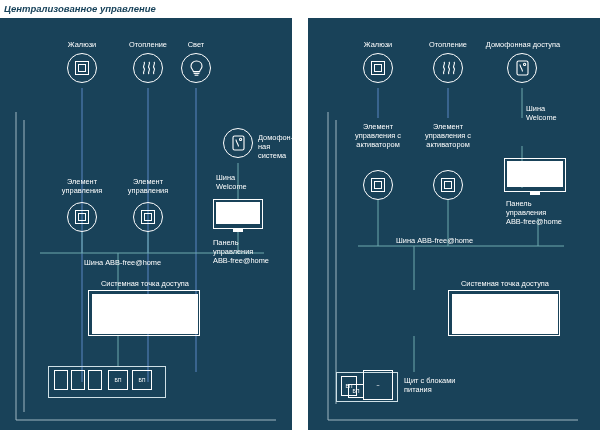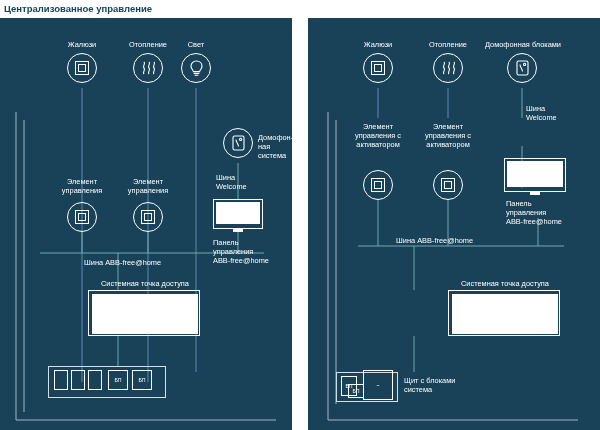--- a/index.html
+++ b/index.html
@@ -5,20 +5,21 @@
   html,body{margin:0;padding:0;background:#ffffff;}
   body{width:600px;height:430px;font-family:"Liberation Sans",sans-serif;}
   .page{position:relative;width:600px;height:430px;}
   .panel{position:absolute;top:0;height:430px;width:292px;background:#194259;}
   .panel.left{left:0;}
   .panel.right{left:308px;}
   .panel-title{
     position:absolute;top:0;left:0;height:18px;line-height:18px;
     background:#ffffff;color:#17425a;font-size:9.5px;font-weight:bold;
     white-space:nowrap;
+    font-style:italic;
   }
   .panel-title.left{left:4px;}
   .panel-title.right{left:312px;}
   .gap{position:absolute;left:292px;top:0;width:16px;height:430px;background:#ffffff;}
   .topstrip{position:absolute;left:0;top:0;width:600px;height:18px;background:#ffffff;}
 
   .node{position:absolute;}
   .circle{
     position:absolute;border:1.4px solid #ffffff;border-radius:50%;
     background:transparent;box-sizing:border-box;
@@ -218,21 +219,21 @@
 
     <div class="node">
       <div class="circle" style="left:199px;top:53px;width:30px;height:30px;"></div>
       <svg style="left:208px;top:60px;" width="13" height="16" viewBox="0 0 13 16">
         <g stroke="#ffffff" stroke-width="1.1" fill="none">
           <rect x="1" y="1" width="11" height="14" rx="1.6"></rect>
           <path d="M4 4.5 C4 7.5 6.5 9 6.5 11.6"></path>
           <circle cx="8.6" cy="4.4" r="1.1"></circle>
         </g>
       </svg>
-      <div class="lbl" style="left:172px;top:40px;width:86px;">Домофонная блоками</div>
+      <div class="lbl" style="left:172px;top:40px;width:86px;">Домофонная доступа</div>
     </div>
 
     <div class="node">
       <div class="circle" style="left:55px;top:170px;width:30px;height:30px;"></div>
       <div class="sq-in" style="left:63px;top:178px;width:14px;height:14px;"></div>
       <div class="sq-in" style="left:66px;top:181px;width:8px;height:8px;border-width:0.9px;"></div>
       <div class="lbl" style="left:36px;top:122px;width:68px;">Элемент
 управления с
 активатором</div>
     </div>
@@ -272,20 +273,20 @@
     <div class="dev" style="left:33px;top:376px;width:16px;height:20px;">
         <div class="dev-t">БП</div>
       </div>
     <div class="dev" style="left:55px;top:370px;width:30px;height:30px;">
         <div class="dev-t">~</div>
       </div>
     <div class="dev" style="left:40px;top:384px;width:16px;height:14px;">
         <div class="dev-t">БП</div>
       </div>
     <div class="lbl left-align" style="left:96px;top:376px;width:120px;">Щит с блоками
-система</div>
+питания</div>
   </div>
 
   <div class="gap"></div>
   <div class="topstrip"></div>
   <div class="panel-title left">Централизованное управление</div>
 
 </div>
 
 </body></html>

